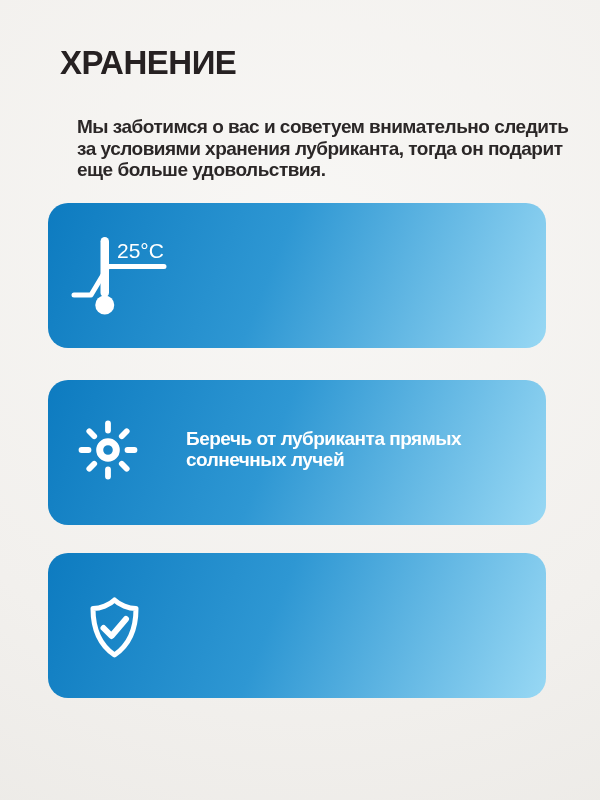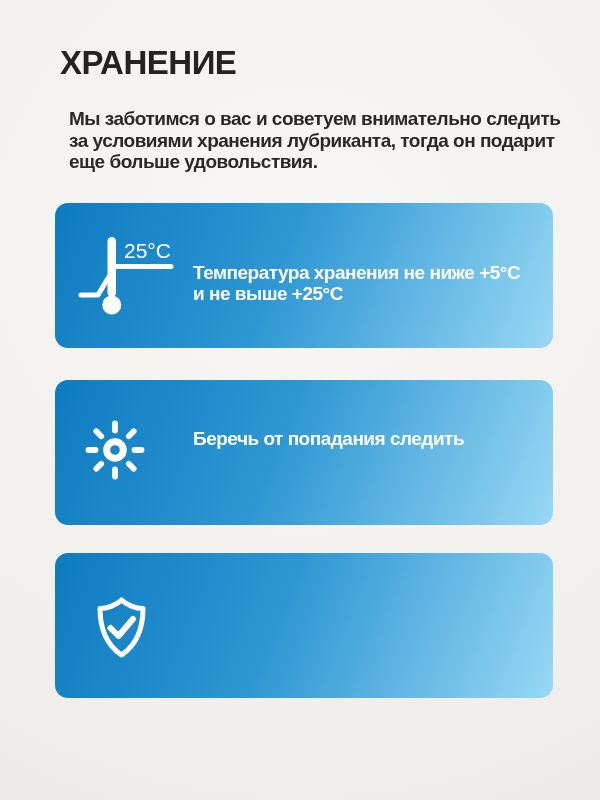--- a/index.html
+++ b/index.html
@@ -12,27 +12,27 @@
   .canvas{
     position:relative;width:600px;height:800px;
     background:radial-gradient(140% 100% at 50% 30%, #f8f7f5 0%, #f2f0ed 55%, #e9e7e3 100%);
   }
   .page-title{
     position:absolute;left:60px;top:45px;margin:0;
     font-size:33px;font-weight:700;letter-spacing:-0.5px;
     color:#262122;line-height:36px;
   }
   .intro{
-    position:absolute;left:61px;top:100px;margin:8px;width:500px;
+    position:absolute;left:61px;top:100px;margin:16px;width:500px;
     font-size:19px;font-weight:700;letter-spacing:-0.5px;
     color:#2b2727;line-height:21.5px;white-space:pre-line;
   }
   .card{
-    position:absolute;left:55px;width:498px;height:145px;
-    border-radius:13px;
+    position:absolute;left:48px;width:498px;height:145px;
+    border-radius:20px;
     background:linear-gradient(112deg, #0d7bc0 0%, #2e97d3 45%, #98d8f4 100%);
   }
   .card-temperature{top:203px;}
   .card-sunlight{top:380px;}
   .card-expiry{top:553px;}
   .card-icon{position:absolute;display:block;}
   .icon-thermo{left:23px;top:29px;}
   .icon-sun{left:28px;top:38px;}
   .icon-shield{left:38px;top:44px;}
   .card-text{
@@ -59,42 +59,39 @@
 за условиями хранения лубриканта, тогда он подарит
 еще больше удовольствия.</p>
 
   <div class="card card-temperature">
     <svg class="card-icon icon-thermo" width="100" height="85" viewBox="0 0 100 85" aria-hidden="true">
       <rect x="29.5" y="5" width="8.5" height="60" rx="4.25" fill="#ffffff"></rect>
       <circle cx="33.75" cy="73" r="9.5" fill="#ffffff"></circle>
       <path d="M3 63 L20 63 L37 34.5 L93 34.5" fill="none" stroke="#ffffff" stroke-width="5" stroke-linecap="round" stroke-linejoin="round"></path>
       <text class="thermo-label" x="46" y="26">25°С</text>
     </svg>
-    <div class="card-text">
-      <div>Температура хранения не ниже +5°С</div>
-      <div>и не выше +25°С</div>
-    </div>
   </div>
 
   <div class="card card-sunlight">
     <svg class="card-icon icon-sun" width="64" height="64" viewBox="0 0 64 64" aria-hidden="true">
       <circle cx="32" cy="32" r="8.3" fill="none" stroke="#ffffff" stroke-width="7"></circle>
       <g stroke="#ffffff" stroke-width="5.8" stroke-linecap="round">
         <line x1="32" y1="12.5" x2="32" y2="5.5"></line>
         <line x1="45.8" y1="18.2" x2="50.7" y2="13.3"></line>
         <line x1="51.5" y1="32" x2="58.5" y2="32"></line>
         <line x1="45.8" y1="45.8" x2="50.7" y2="50.7"></line>
         <line x1="32" y1="51.5" x2="32" y2="58.5"></line>
         <line x1="18.2" y1="45.8" x2="13.3" y2="50.7"></line>
         <line x1="12.5" y1="32" x2="5.5" y2="32"></line>
         <line x1="18.2" y1="18.2" x2="13.3" y2="13.3"></line>
       </g>
     </svg>
     <div class="card-text">
-      <div>Беречь от попадания следить</div>
+      <div>Беречь от лубриканта прямых</div>
+      <div>солнечных лучей</div>
     </div>
   </div>
 
   <div class="card card-expiry">
     <svg class="card-icon icon-shield" width="57" height="61" viewBox="0 0 57 61" aria-hidden="true">
       <path d="M28.5 3 C 23.5 8, 14.5 11.5, 7 11.5 C 7 31, 13 47.5, 28.5 58 C 44 47.5, 50 31, 50 11.5 C 42.5 11.5, 33.5 8, 28.5 3 Z" fill="none" stroke="#ffffff" stroke-width="5" stroke-linejoin="round"></path>
       <path d="M17.5 31 L25.5 39 L40 22" fill="none" stroke="#ffffff" stroke-width="6" stroke-linecap="round" stroke-linejoin="round"></path>
     </svg>
     <div class="card-text">
     </div>

